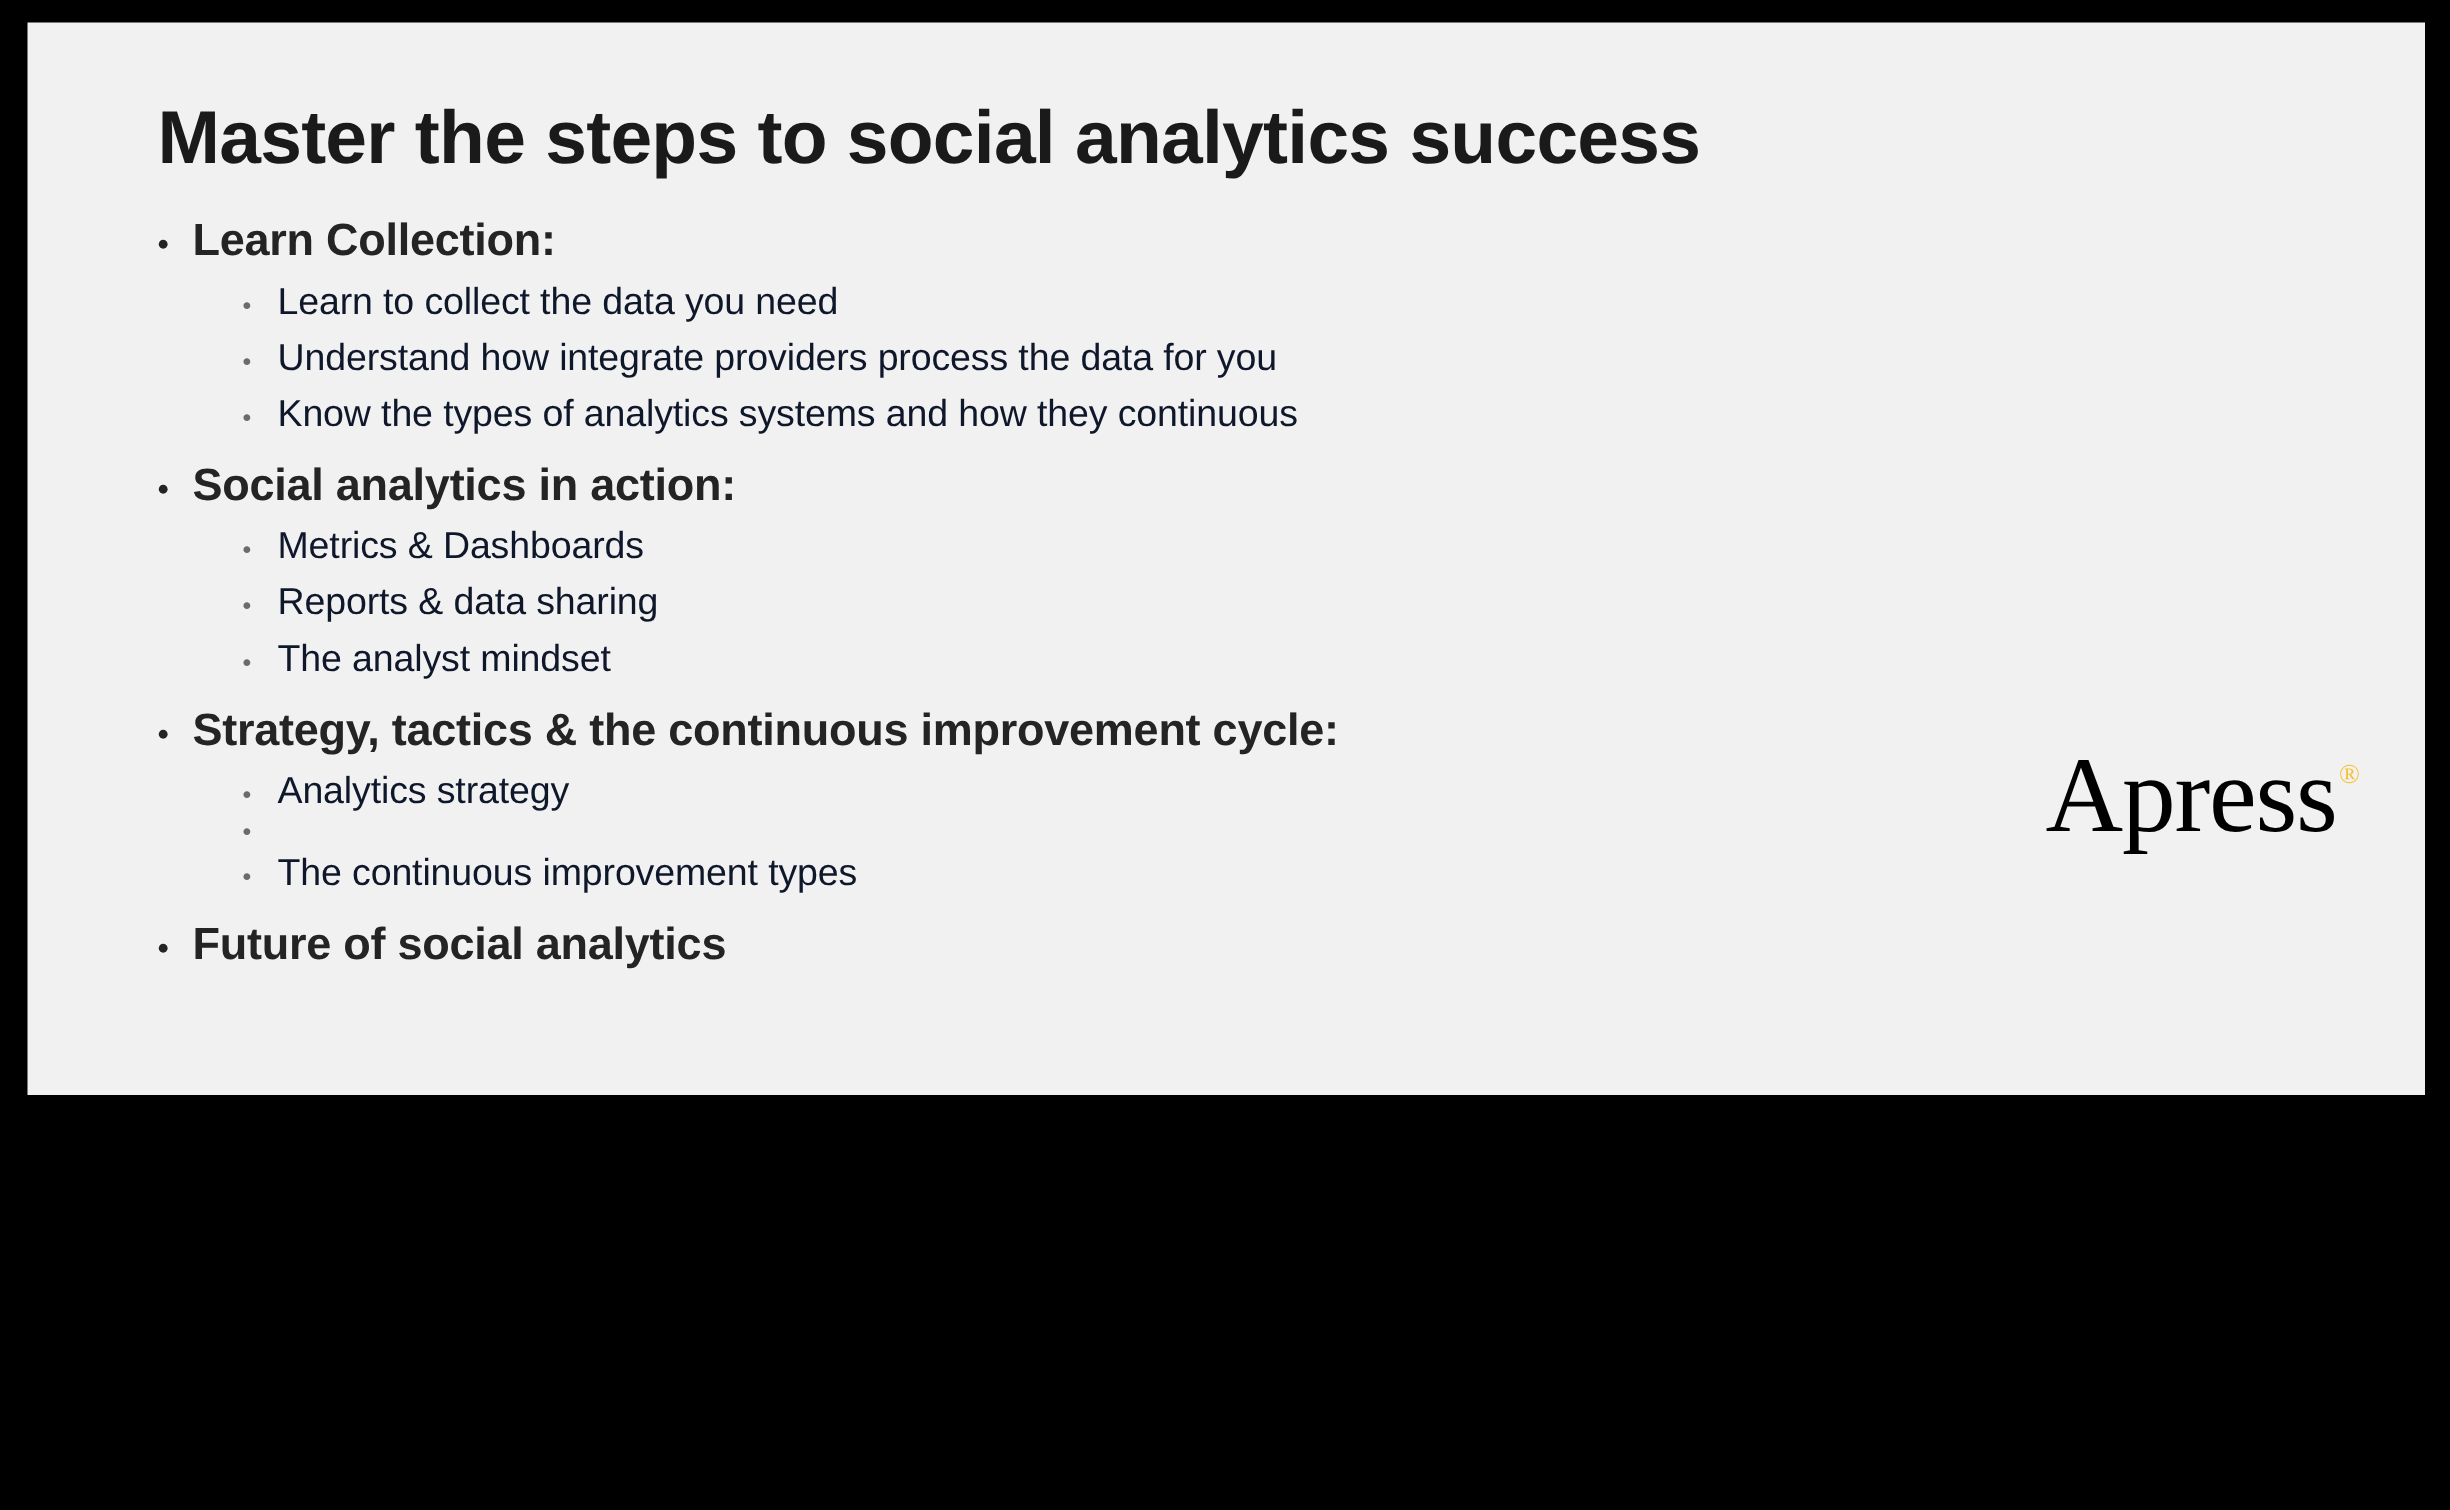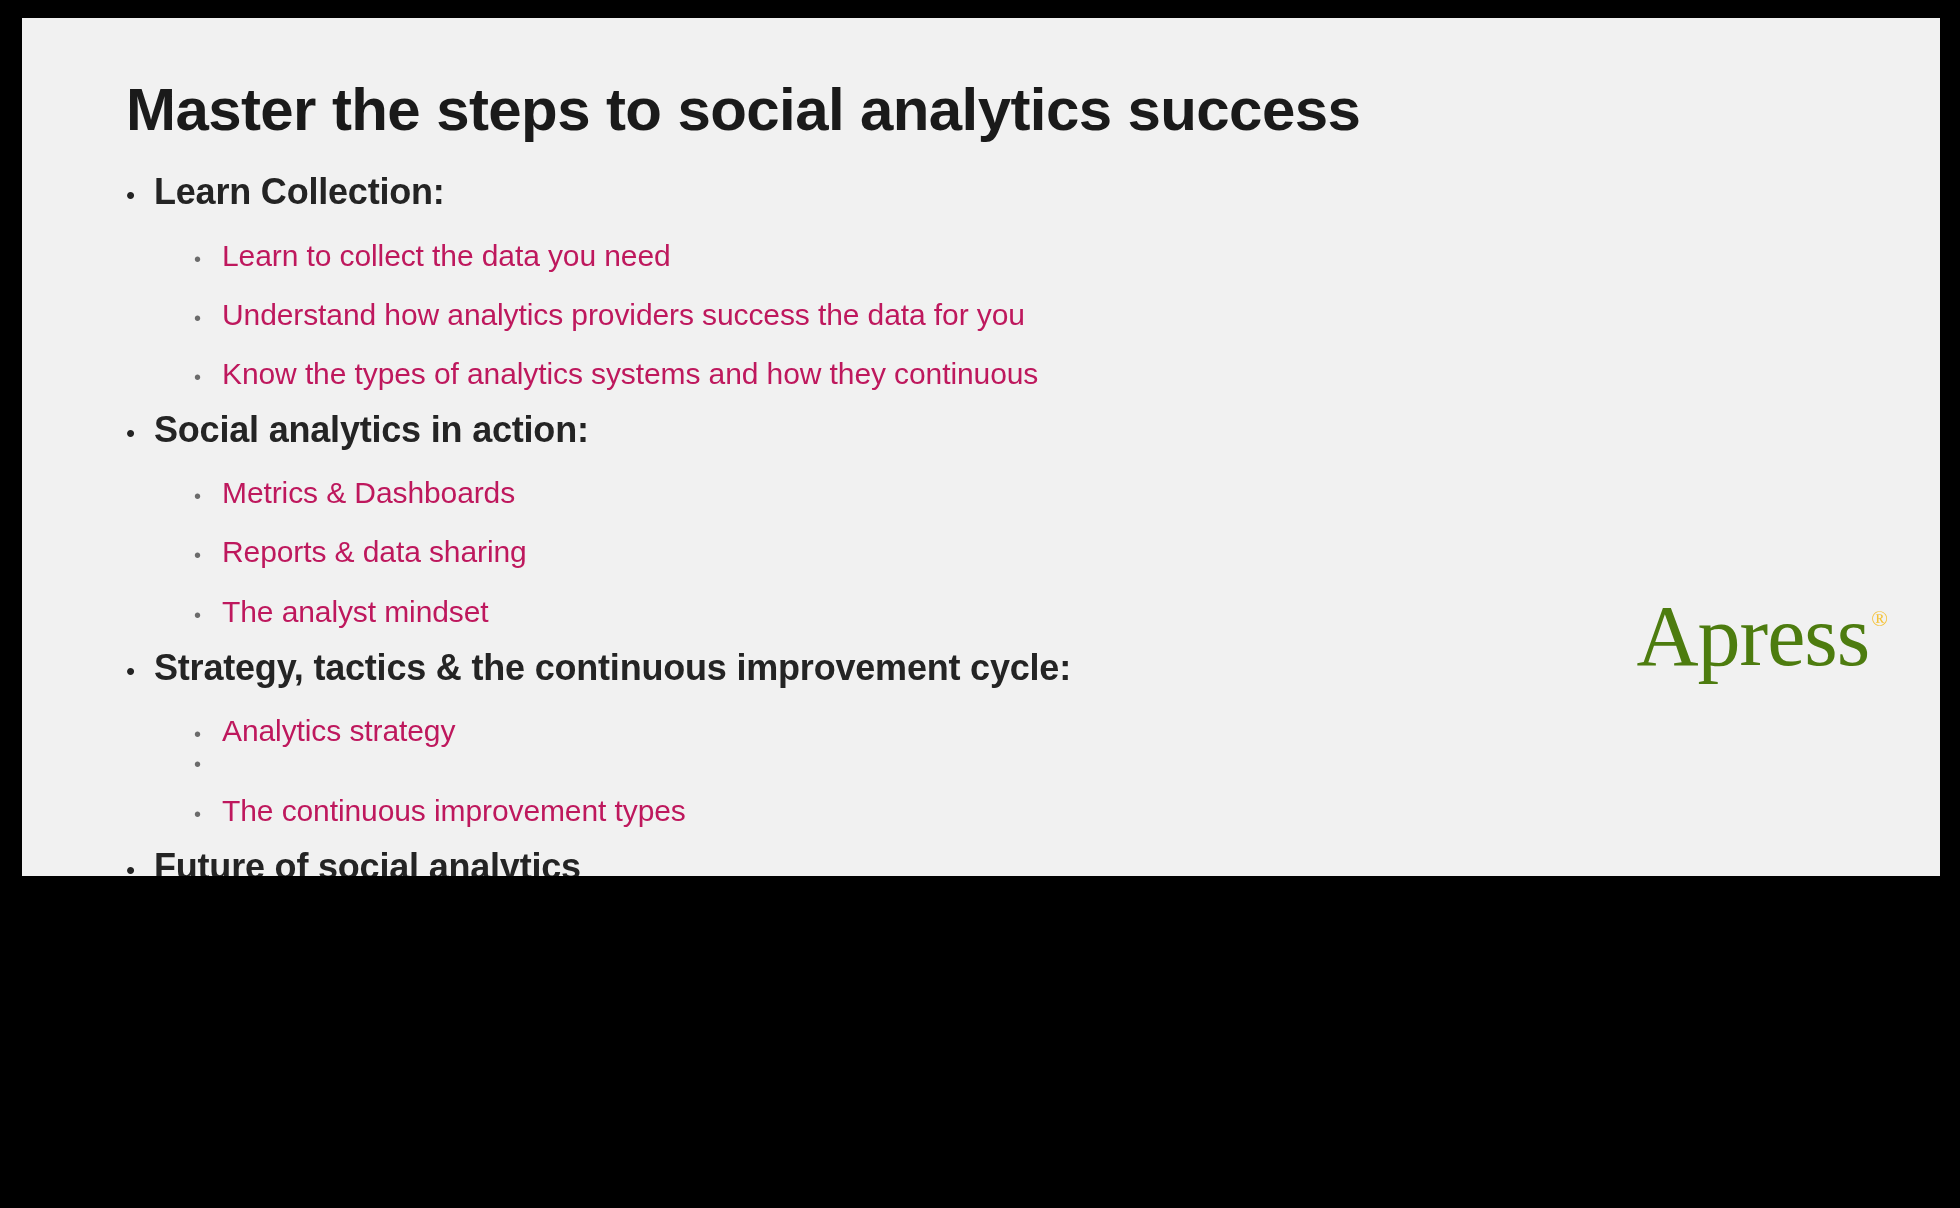--- a/index.html
+++ b/index.html
@@ -89,44 +89,43 @@
     width: 28px;
     font-size: 20px;
     line-height: 1;
     color: #6B6B6B;
   }
   .l2 .txt {
     font-size: 30px;
     font-weight: normal;
     line-height: 1.47;
     letter-spacing: -0.1px;
-    color: #be185d;
+    color: #0f172a;
     white-space: nowrap;
-    margin-top: 14px;
   }
 
   .group { margin-bottom: 10px; }
   .group.last { margin-bottom: 0; }
 
   
   .logo {
     position: absolute;
     right: 52px;
     bottom: 198px;
     display: flex;
     align-items: flex-start;
     color: #F5C235;
   }
   .logo .wordmark {
     font-family: "Liberation Serif", serif;
     font-size: 86px;
     line-height: 0.95;
     font-weight: normal;
     letter-spacing: -1px;
-    color: #4d7c0f;
+    color: #000000;
   }
   .logo .reg {
     font-family: "Liberation Serif", serif;
     font-size: 22px;
     line-height: 1;
     margin-top: 12px;
     margin-left: 2px;
     color: #F5C235;
   }
 </style>
@@ -145,21 +144,21 @@
         <div class="l1">
           <span class="bullet">•</span>
           <span class="txt">Learn Collection:</span>
         </div>
         <div class="l2">
           <span class="bullet">•</span>
           <span class="txt">Learn to collect the data you need</span>
         </div>
         <div class="l2">
           <span class="bullet">•</span>
-          <span class="txt">Understand how analytics providers success the data for you</span>
+          <span class="txt">Understand how integrate providers process the data for you</span>
         </div>
         <div class="l2">
           <span class="bullet">•</span>
           <span class="txt">Know the types of analytics systems and how they continuous</span>
         </div>
       </div>
 
       <div class="group">
         <div class="l1">
           <span class="bullet">•</span>

